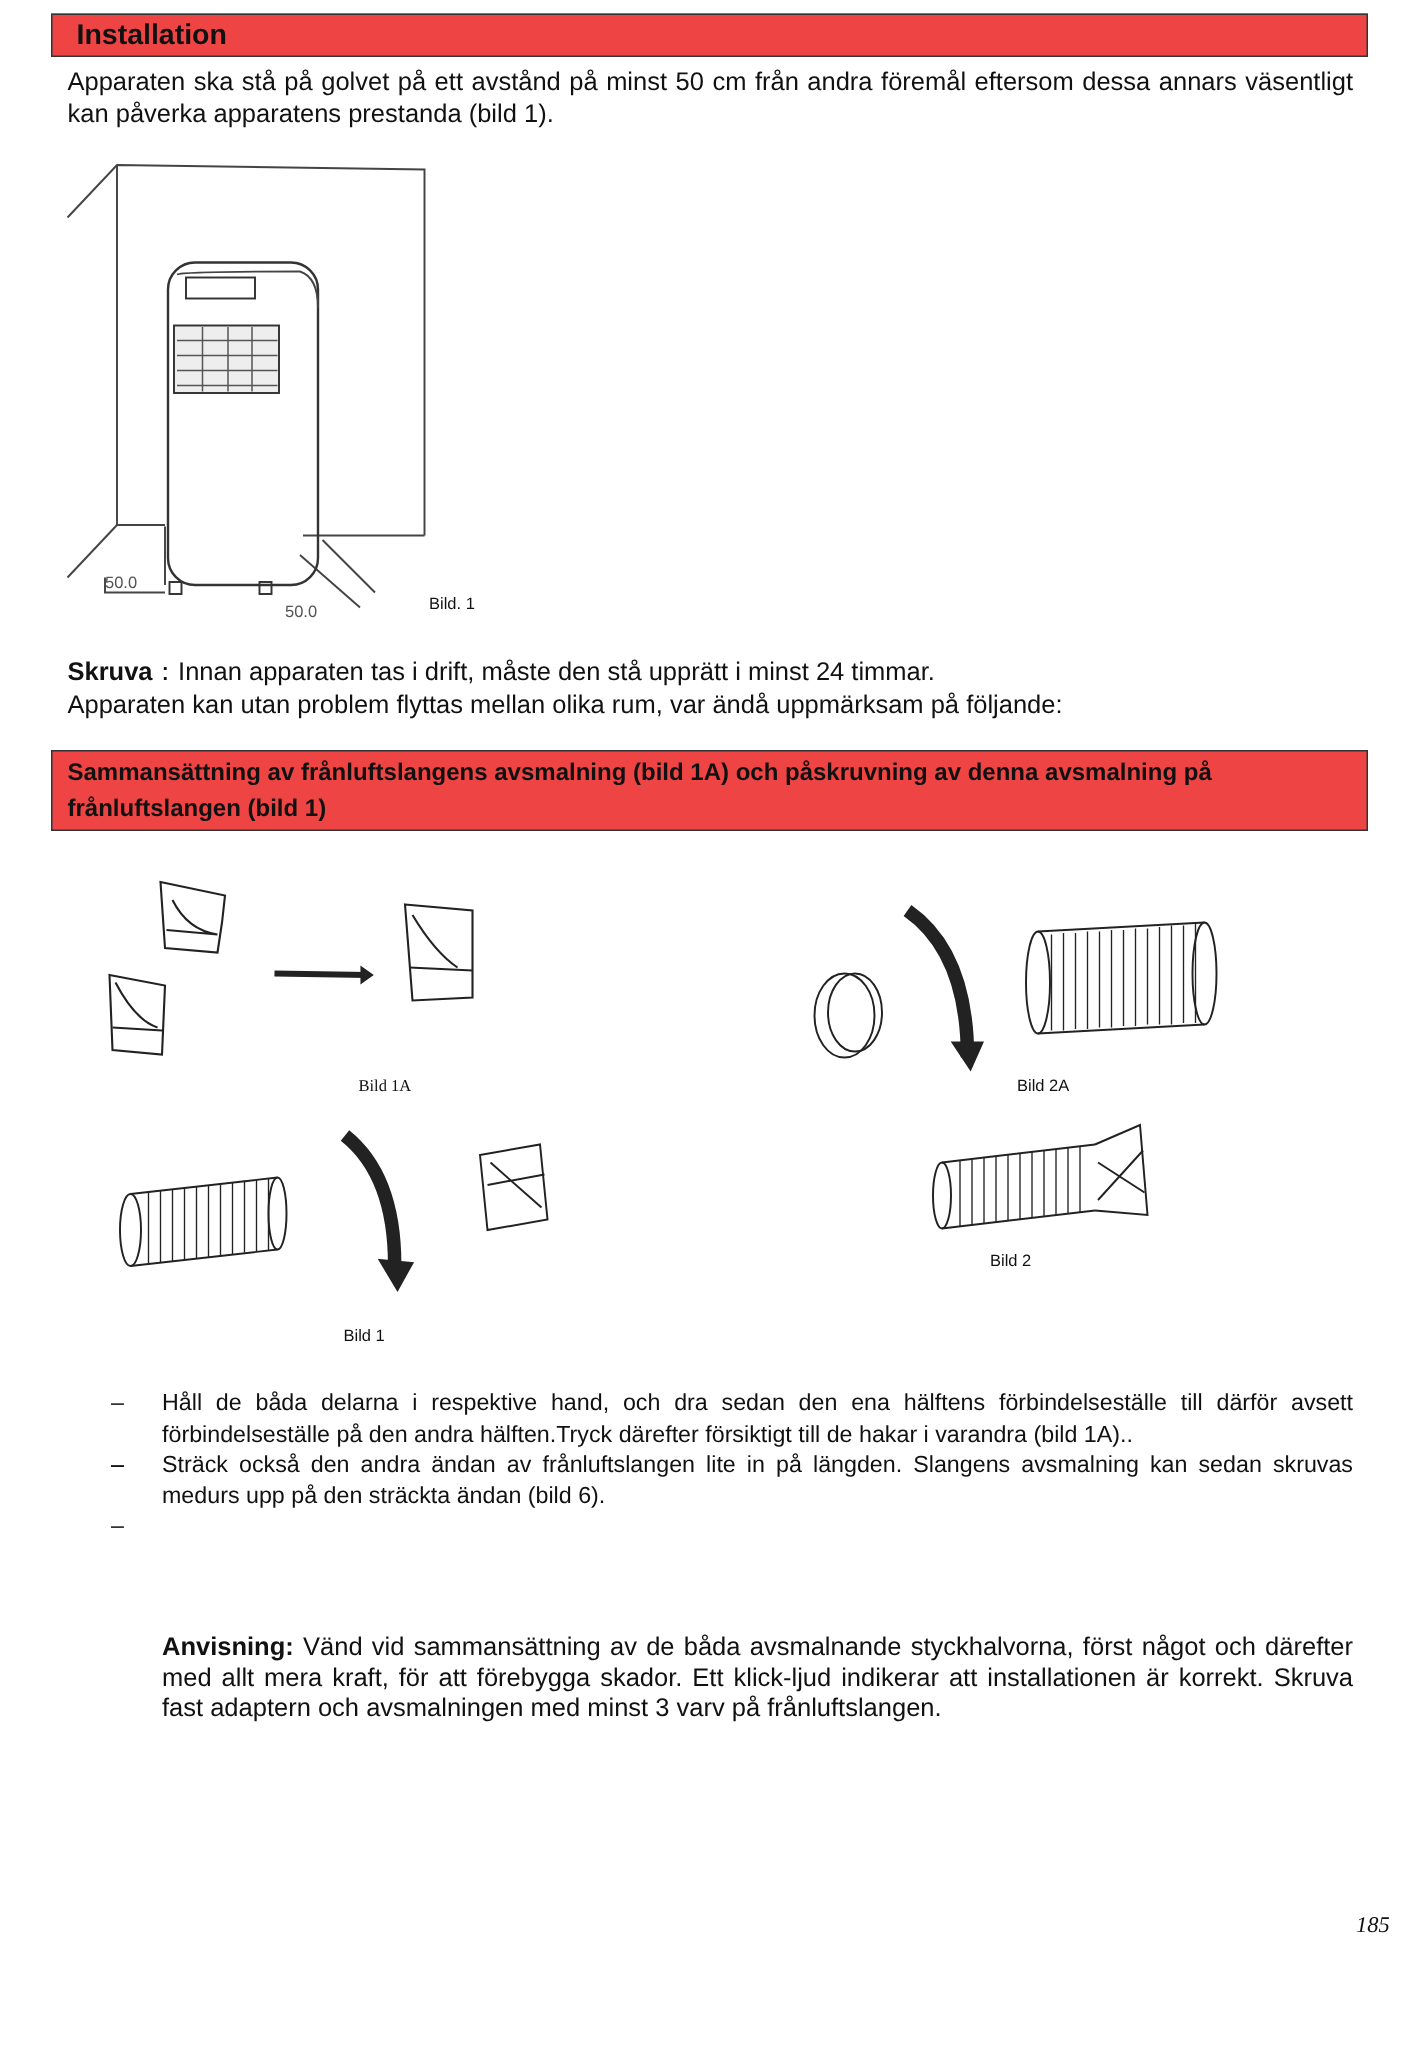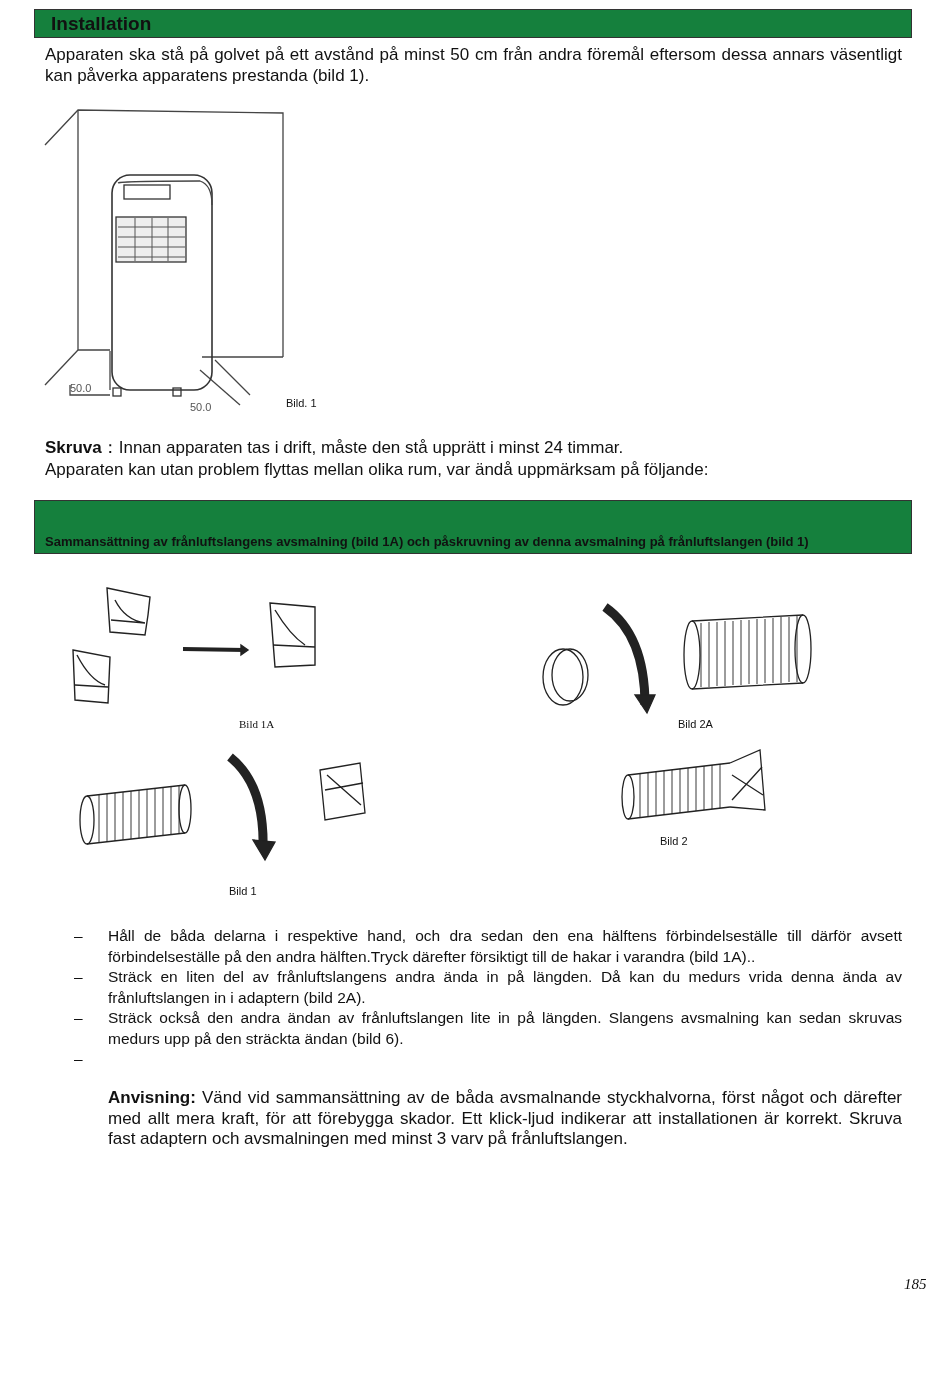--- a/index.html
+++ b/index.html
@@ -1,21 +1,21 @@
 <!DOCTYPE html>
 <html><head>
 <meta charset="utf-8">
 <style>
   html, body { margin:0; padding:0; background:#ffffff; }
   body { width:950px; height:1378px; position:relative; overflow:hidden;
          font-family:"Liberation Sans", sans-serif; color:#111; }
   .abs { position:absolute; }
-  .section-box { position:absolute; left:34px; width:878px; border:1px solid #333; box-sizing:border-box; background:#15803d; }
+  .section-box { position:absolute; left:34px; width:878px; border:1px solid #333; box-sizing:border-box; background:#ef4444; }
   .h1 { font-weight:bold; font-size:19px; }
-  .h2 { font-weight:bold; font-size:13px; line-height:24px;margin-top:26px; }
+  .h2 { font-weight:bold; font-size:16px; line-height:24px; }
   .para { font-size:17px; line-height:21px; text-align:justify; }
   .caption { font-size:11px; }
   .list { position:absolute; left:74px; width:828px; margin:0; padding:0; list-style:none; }
   .list li { position:relative; padding-left:34px; font-size:15.5px; line-height:20.5px; text-align:justify; }
   .list li .dash { position:absolute; left:0; top:0; }
   .pagenum { font-family:"Liberation Serif", serif; font-size:15px; }
   svg { position:absolute; overflow:visible; }
 </style>
 </head>
 <body>
@@ -96,21 +96,21 @@
   <ellipse cx="8" cy="52" rx="6" ry="22"></ellipse>
   <path d="M8 30 L110 18 M8 74 L110 62"></path>
   <path d="M20 29 V73 M28 28 V72 M36 27 V71 M44 26 V70 M52 25 V69 M60 24 V68 M68 23 V67 M76 22 V66 M84 21 V65 M92 20 V64 M100 19 V63" stroke-width="0.9"></path>
   <path d="M110 18 L140 5 L145 65 L110 62"></path>
   <path d="M112 30 L143 50 M112 55 L142 22"></path>
 </svg>
 <span class="abs caption" style="left:660px;top:835px;">Bild 2</span>
 
 <ul class="list" style="top:926px;">
   <li><span class="dash">–</span><span>Håll de båda delarna i respektive hand, och dra sedan den ena hälftens förbindelseställe till därför avsett förbindelseställe på den andra hälften.Tryck därefter försiktigt till de hakar i varandra (bild 1A)..</span></li>
-  <li><span class="dash">–</span><span>Sträck en liten del av frånluftslangens andra ända in på längden. Då kan du medurs vrida denna ända av frånluftslangen in i adaptern (bild 2A).</span></li>
+  <li><span class="dash">–</span></li>
   <li><span class="dash">–</span><span>Sträck också den andra ändan av frånluftslangen lite in på längden. Slangens avsmalning kan sedan skruvas medurs upp på den sträckta ändan (bild 6).</span></li>
   <li><span class="dash">–</span></li>
 </ul>
 
 <div class="abs para" style="left:108px;top:1088px;width:794px;line-height:20.5px;">
   <b>Anvisning:</b><span> Vänd vid sammansättning av de båda avsmalnande styckhalvorna, först något och därefter med allt mera kraft, för att förebygga skador. Ett klick-ljud indikerar att installationen är korrekt.   Skruva fast adaptern och avsmalningen med minst 3 varv på frånluftslangen.</span>
 </div>
 
 <span class="abs pagenum" style="left:904px;top:1276px;font-style:italic;">185</span>
 

